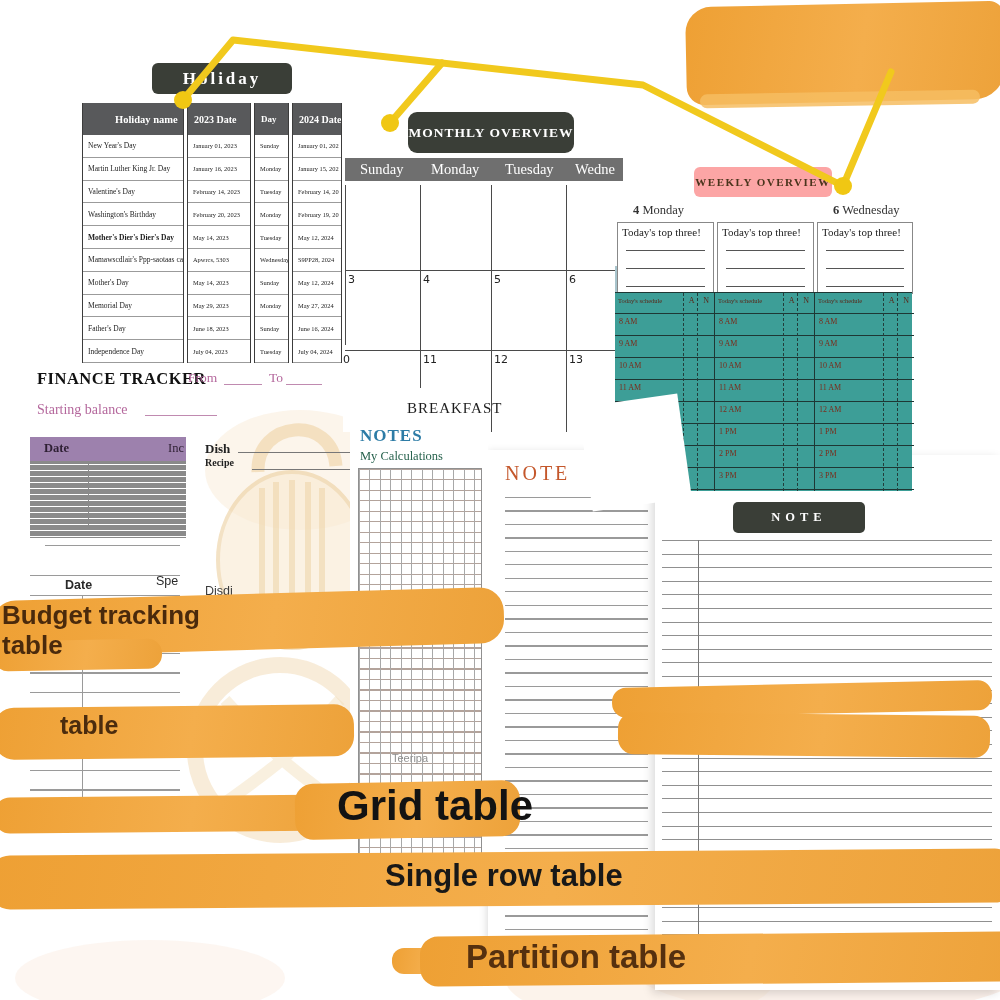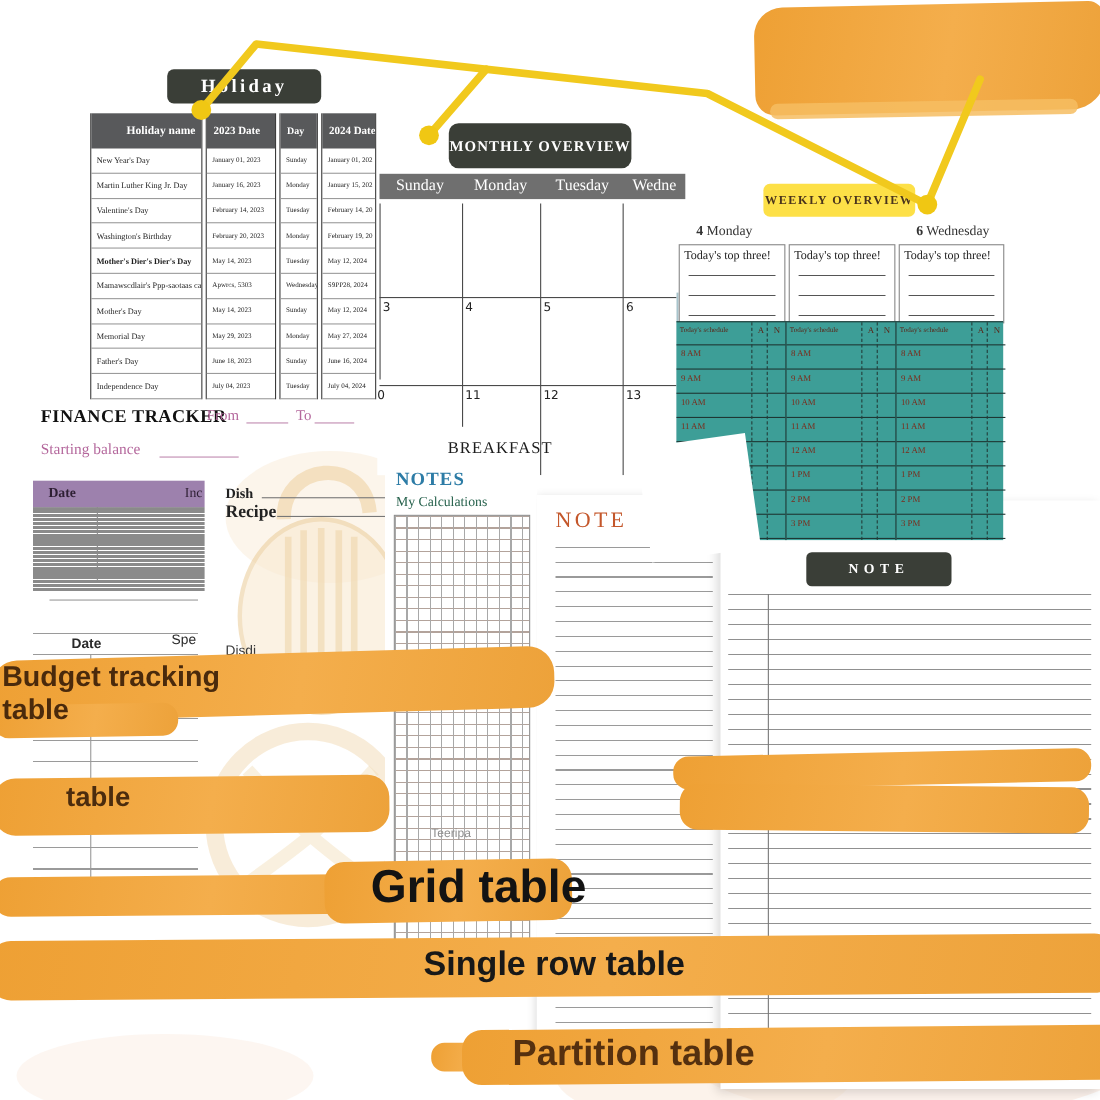--- a/index.html
+++ b/index.html
@@ -161,21 +161,21 @@
     <div class="abs sans" style="left:35px;top:3px;font-size:12.5px;font-weight:bold;color:#2a2a2a;">Date</div>
     <div class="abs sans" style="left:126px;top:-1px;font-size:12.5px;color:#2a2a2a;">Spe</div>
     <div class="abs" style="left:0;top:0;width:150px;height:258px;background-image:repeating-linear-gradient(to bottom,#9a9a9a 0,#9a9a9a 1px,transparent 1px,transparent 19.5px);"></div>
     <i class="abs" style="left:52px;top:20px;width:1px;height:236px;background:#9a9a9a;"></i>
   </div>
   <span class="abs" style="left:42px;top:814px;font-size:11px;color:#a0a0a0;z-index:2;">Weekly budget</span>
   <i class="line" style="left:112px;top:825px;width:66px;z-index:2;"></i>
 
   <span class="abs" style="left:205px;top:441px;font-size:13px;font-weight:bold;color:#222;z-index:2;">Dish</span>
   <i class="line" style="left:238px;top:452px;width:114px;background:#777;z-index:2;"></i>
-  <span class="abs" style="left:205px;top:457px;font-size:16px;font-weight:bold;color:#222;z-index:2;">Recipe</span>
+  <span class="abs" style="left:205px;top:457px;font-size:10px;font-weight:bold;color:#222;z-index:2;">Recipe</span>
   <i class="line" style="left:252px;top:469px;width:100px;background:#777;z-index:2;"></i>
   <span class="abs sans" style="left:205px;top:584px;font-size:12.5px;color:#3a3a3a;z-index:2;">Disdi</span>
   <i class="line" style="left:256px;top:595px;width:96px;z-index:2;"></i>
   <span class="abs sans" style="left:205px;top:602px;font-size:12.5px;color:#3a3a3a;z-index:2;">Recipzae</span>
   <i class="line" style="left:274px;top:613px;width:78px;z-index:2;"></i>
 
   <div class="paper" style="left:488px;top:450px;width:334px;height:515px;z-index:3;box-shadow:0 3px 9px rgba(0,0,0,0.18);">
     <span class="abs" style="left:17px;top:12px;font-size:20px;letter-spacing:3px;color:#c4572b;">NOTE</span>
     <div class="note-lines" style="left:17px;top:47px;width:143px;height:460px;"></div>
   </div>
@@ -183,21 +183,21 @@
   <div class="paper" style="left:655px;top:455px;width:345px;height:535px;z-index:4;box-shadow:-3px 3px 9px rgba(0,0,0,0.15);">
     <div class="btn-dark" style="left:78px;top:47px;width:132px;height:31px;font-size:12.5px;letter-spacing:5px;border-radius:5px;">
       <span>NOTE</span>
     </div>
     <div class="note-lines" style="left:7px;top:85px;width:330px;height:440px;background-image:repeating-linear-gradient(to bottom,#909090 0,#909090 1px,transparent 1px,transparent 13.6px);"></div>
     <i class="abs" style="left:43px;top:85px;width:1px;height:438px;background:#777;"></i>
   </div>
 
   <div class="paper" style="left:615px;top:196px;width:297px;height:294px;z-index:5;"></div>
   <i class="abs" style="left:615px;top:266px;width:2px;height:170px;background:#a8c4cc;z-index:5;"></i>
-  <div class="abs" style="left:694px;top:167px;width:138px;height:30px;background:#fde047;border-radius:6px;display:flex;align-items:center;justify-content:center;z-index:6;">
+  <div class="abs" style="left:694px;top:167px;width:138px;height:30px;background:#fca5a5;border-radius:6px;display:flex;align-items:center;justify-content:center;z-index:6;">
     <span style="font-size:11px;font-weight:bold;letter-spacing:1.5px;color:#4a341c;">WEEKLY OVERVIEW</span>
   </div>
 
   <span class="abs" style="left:633px;top:203px;font-size:12.5px;color:#333;z-index:5;"><b>4</b> <span>Monday</span></span>
   <span class="abs" style="left:734px;top:203px;font-size:12.5px;color:#333;z-index:5;margin-top:24px;"><b>5</b> <span>Tuesday</span></span>
   <span class="abs" style="left:833px;top:203px;font-size:12.5px;color:#333;z-index:5;"><b>6</b> <span>Wednesday</span></span>
 
   <div class="ttbox" style="left:617px;top:222px;width:95px;height:70px;">
     <span class="abs" style="left:4px;top:3px;font-size:11px;color:#222;white-space:nowrap;">Today's top three!</span>
     <div class="ttlines" style="top:27px;height:40px;"></div>

